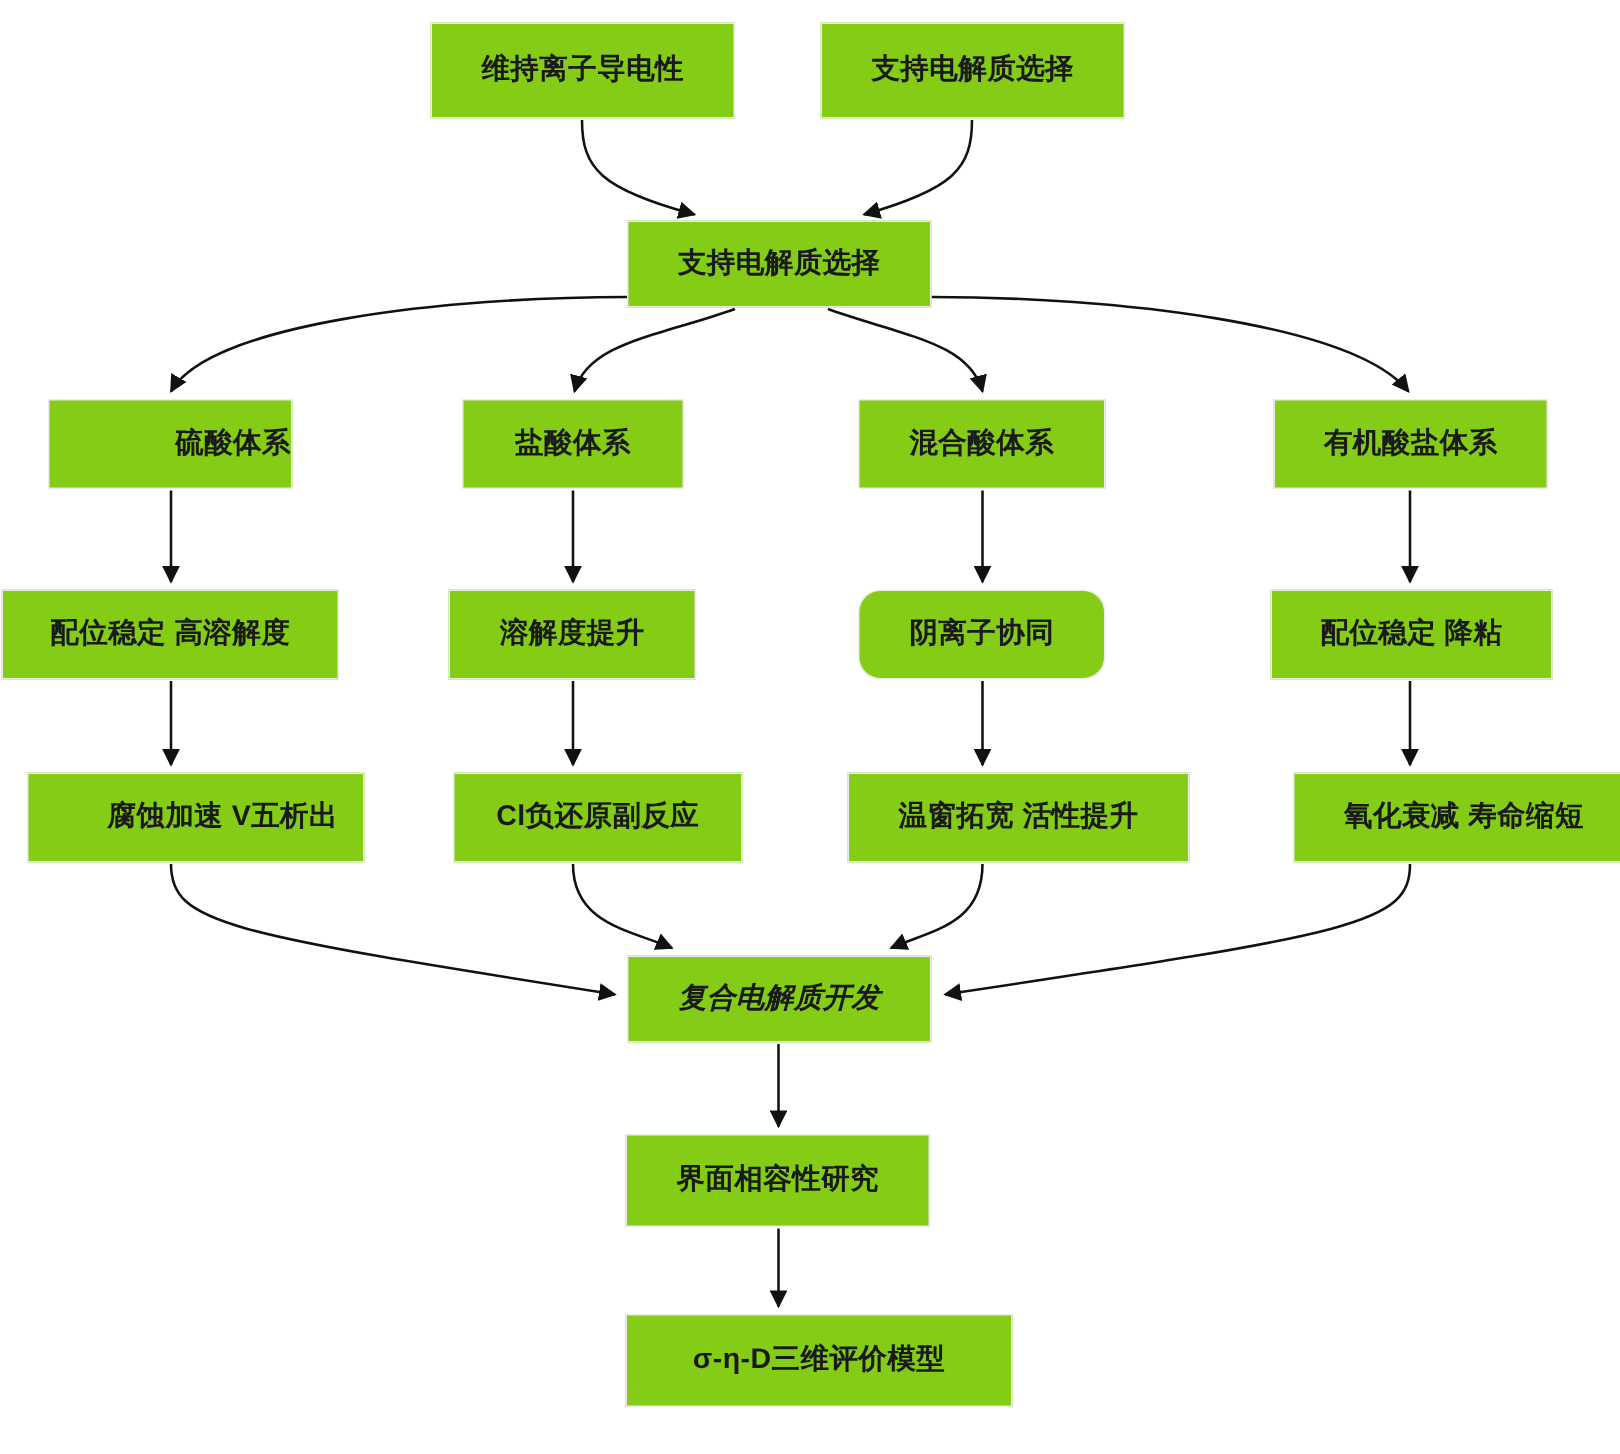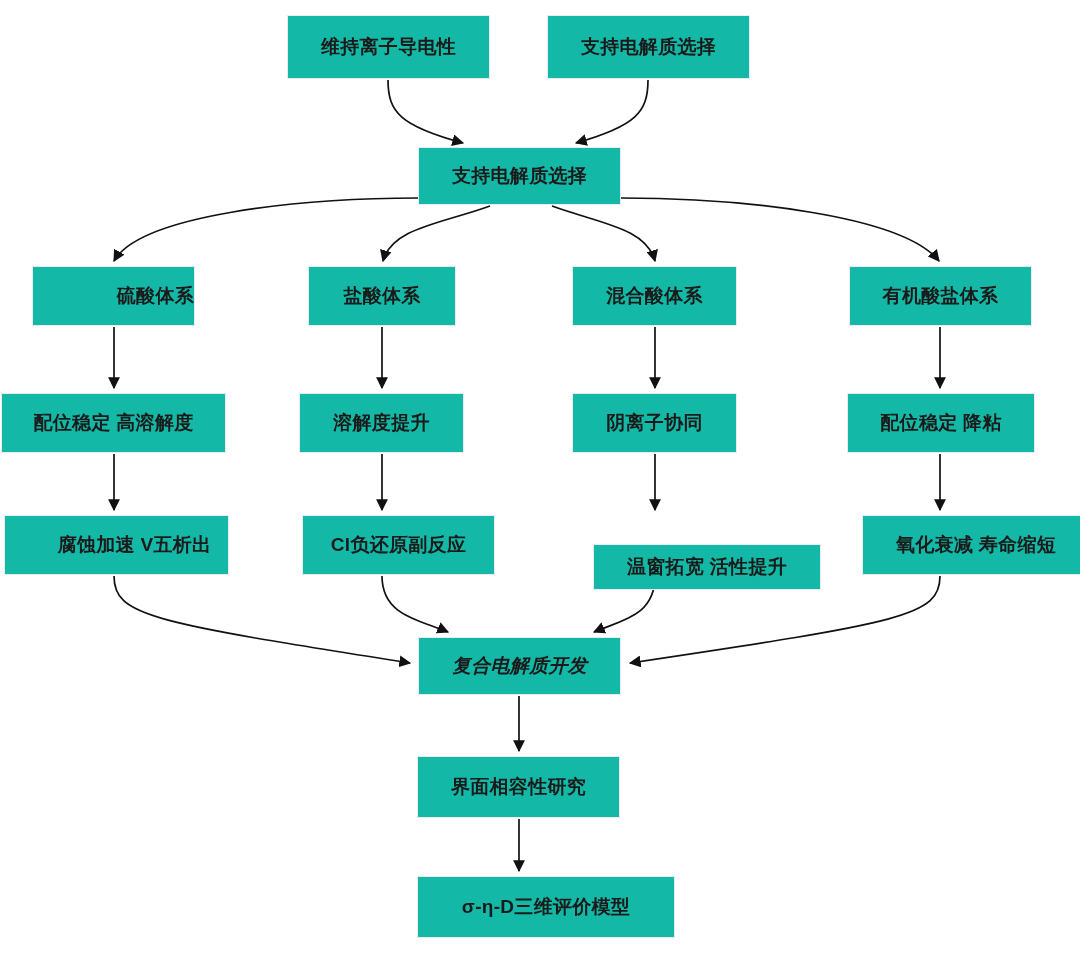--- a/index.html
+++ b/index.html
@@ -19,21 +19,21 @@
     position: absolute;
     left: 0;
     top: 0;
     width: 1080px;
     height: 969px;
     pointer-events: none;
   }
   .node {
     position: absolute;
     box-sizing: border-box;
-    background: #14b8a6;
+    background: #84cc16;
     border: 1px solid #ebebeb;
     display: flex;
     align-items: center;
     justify-content: center;
     color: #1a1a1a;
     font-size: 19px;
     font-weight: 700;
     letter-spacing: 0.3px;
     line-height: 1.2;
     white-space: nowrap;
@@ -96,33 +96,33 @@
       </div>
       <div class="node" style="left: 849px; top: 266px; width: 183px; height: 60px;">
         <span>有机酸盐体系</span>
       </div>
       <div class="node" style="left: 1px; top: 393px; width: 225px; height: 60px;">
         <span>配位稳定 高溶解度</span>
       </div>
       <div class="node" style="left: 299px; top: 393px; width: 165px; height: 60px;">
         <span>溶解度提升</span>
       </div>
-      <div class="node" style="left: 572px; top: 393px; width: 165px; height: 60px;">
+      <div class="node" style="left: 572px; top: 393px; width: 165px; height: 60px; border-radius: 15px;">
         <span>阴离子协同</span>
       </div>
       <div class="node" style="left: 847px; top: 393px; width: 188px; height: 60px;">
         <span>配位稳定 降粘</span>
       </div>
-      <div class="node" style="left: 4px; top: 515px; width: 225px; height: 60px; padding-left: 36px;">
+      <div class="node" style="left: 18px; top: 515px; width: 225px; height: 60px; padding-left: 36px;">
         <span>腐蚀加速 V五析出</span>
       </div>
       <div class="node" style="left: 285px; top: 515px; width: 193px; height: 60px; margin-left: 17px;">
         <span>Cl负还原副反应</span>
       </div>
-      <div class="node" style="left: 565px; top: 544px; width: 228px; height: 46px; margin-left: 28px;">
+      <div class="node" style="left: 565px; top: 515px; width: 228px; height: 60px;">
         <span>温窗拓宽 活性提升</span>
       </div>
       <div class="node" style="left: 826px; top: 515px; width: 228px; height: 60px; margin-left: 36px;">
         <span>氧化衰减 寿命缩短</span>
       </div>
       <div class="node" style="left: 418px; top: 637px; width: 203px; height: 58px; font-style: italic;">
         <span>复合电解质开发</span>
       </div>
       <div class="node" style="left: 417px; top: 756px; width: 203px; height: 62px;">
         <span>界面相容性研究</span>

